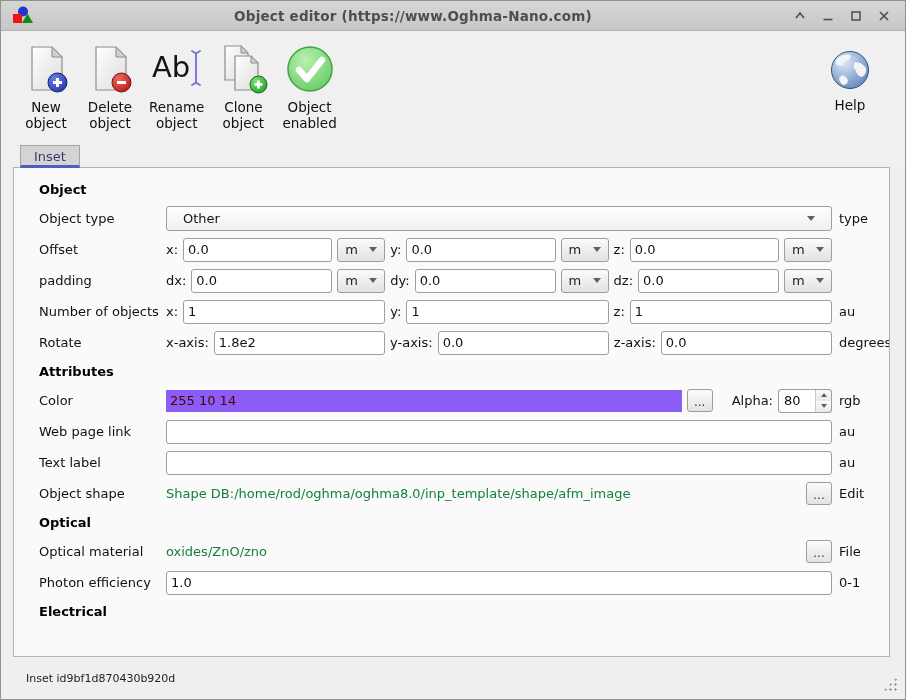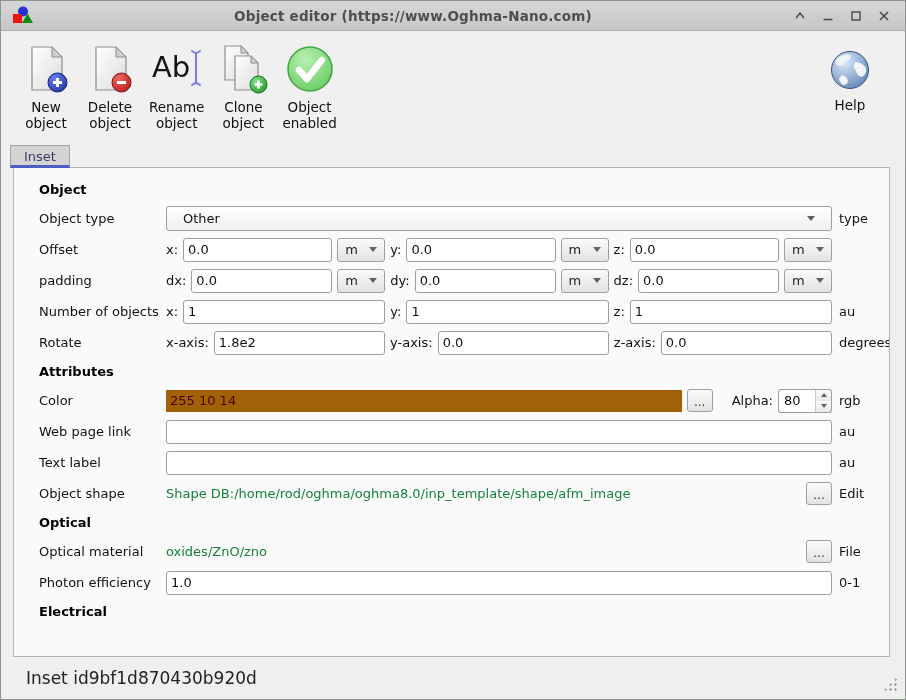--- a/index.html
+++ b/index.html
@@ -44,21 +44,21 @@
   .tool-btn {
     display: flex; flex-direction: column; align-items: center;
     min-width: 62px; padding: 2px 6px; margin-right: 2px;
   }
   .tool-btn .ticon { height: 52px; display: flex; align-items: center; justify-content: center; }
   .tool-btn .tlabel { margin-top: 4px; text-align: center; line-height: 1.2; font-size: 13.5px; color: #101010; }
   .toolbar .spacer { flex: 1; }
   .help-btn { margin-right: 10px; margin-top: 4px; }
   .help-btn .ticon { height: 46px; }
   
-  .tabbar { flex: 0 0 24px; padding-left: 9px; display: flex; align-items: flex-end; background:#f0f0f0; }
+  .tabbar { flex: 0 0 24px; padding-left: 19px; display: flex; align-items: flex-end; background:#f0f0f0; }
   .tab {
     height: 23px; padding: 2px 13px 0 13px;
     background: #d4d4d4;
     border: 1px solid #a3a3a3;
     border-bottom: 3px solid #4d5fc0;
     color: #3b3a6b; font-size: 13px;
     display: flex; align-items: center;
     position: relative; z-index: 2; margin-bottom: -1px;
   }
   
@@ -97,21 +97,21 @@
     border: 1px solid #9e9e9e; border-radius: 3px;
     background: linear-gradient(#fdfdfd, #f1f1f1);
     display: flex; align-items: center; justify-content: space-between;
     padding: 0 16px; font-size: 13px; color: #111;
   }
   .tri { width: 0; height: 0; border-left: 4px solid transparent; border-right: 4px solid transparent; border-top: 5px solid #606060; display: inline-block; }
   .tri-up { width: 0; height: 0; border-left: 3.5px solid transparent; border-right: 3.5px solid transparent; border-bottom: 4.5px solid #606060; display: inline-block; }
   .tri-dn-s { width: 0; height: 0; border-left: 3.5px solid transparent; border-right: 3.5px solid transparent; border-top: 4.5px solid #606060; display: inline-block; }
   .uend { margin-left: 7px; font-size: 13px; color: #111; white-space: nowrap; }
   .colorfield {
-    flex: 1 1 0; height: 22px; background: #a16207;
+    flex: 1 1 0; height: 22px; background: #8b5cf6;
     display: flex; align-items: center; padding-left: 4px;
     color: #4a0000; font-size: 13px;
   }
   .dots-btn {
     flex: 0 0 26px; height: 23px;
     border: 1px solid #9e9e9e; border-radius: 3px;
     background: linear-gradient(#fbfbfb, #e3e3e3);
     display: flex; align-items: flex-end; justify-content: center;
     font-size: 12px; color: #333; line-height: 1.5;
   }
@@ -125,21 +125,21 @@
     width: 36px; border: none; font-family: "DejaVu Sans", sans-serif;
     font-size: 13px; padding-left: 5px; color: #111;
   }
   .spinbtns { width: 16px; border-left: 1px solid #c9c9c9; display: flex; flex-direction: column; }
   .spinbtns > div { flex: 1; display: flex; align-items: center; justify-content: center; background: linear-gradient(#fafafa,#e8e8e8); }
   .plaintext { flex: 1 1 0; font-size: 13px; color: #15803d; white-space: nowrap; overflow: hidden; }
   
   .statusbar {
     flex: 1 1 auto; position: relative;
     display: flex; align-items: center;
-    padding-left: 25px; font-size: 17px; color: #222;
+    padding-left: 25px; font-size: 11px; color: #222;
     background: #efefef;
   }
   .grip {
     position: absolute; right: 7px; bottom: 7px;
     width: 16px; height: 16px;
     background-image: radial-gradient(#9d9d9d 1px, transparent 1.3px);
     background-size: 5px 5px;
     background-position: 1px 1px;
     clip-path: polygon(100% 0, 100% 100%, 0 100%);
   }

